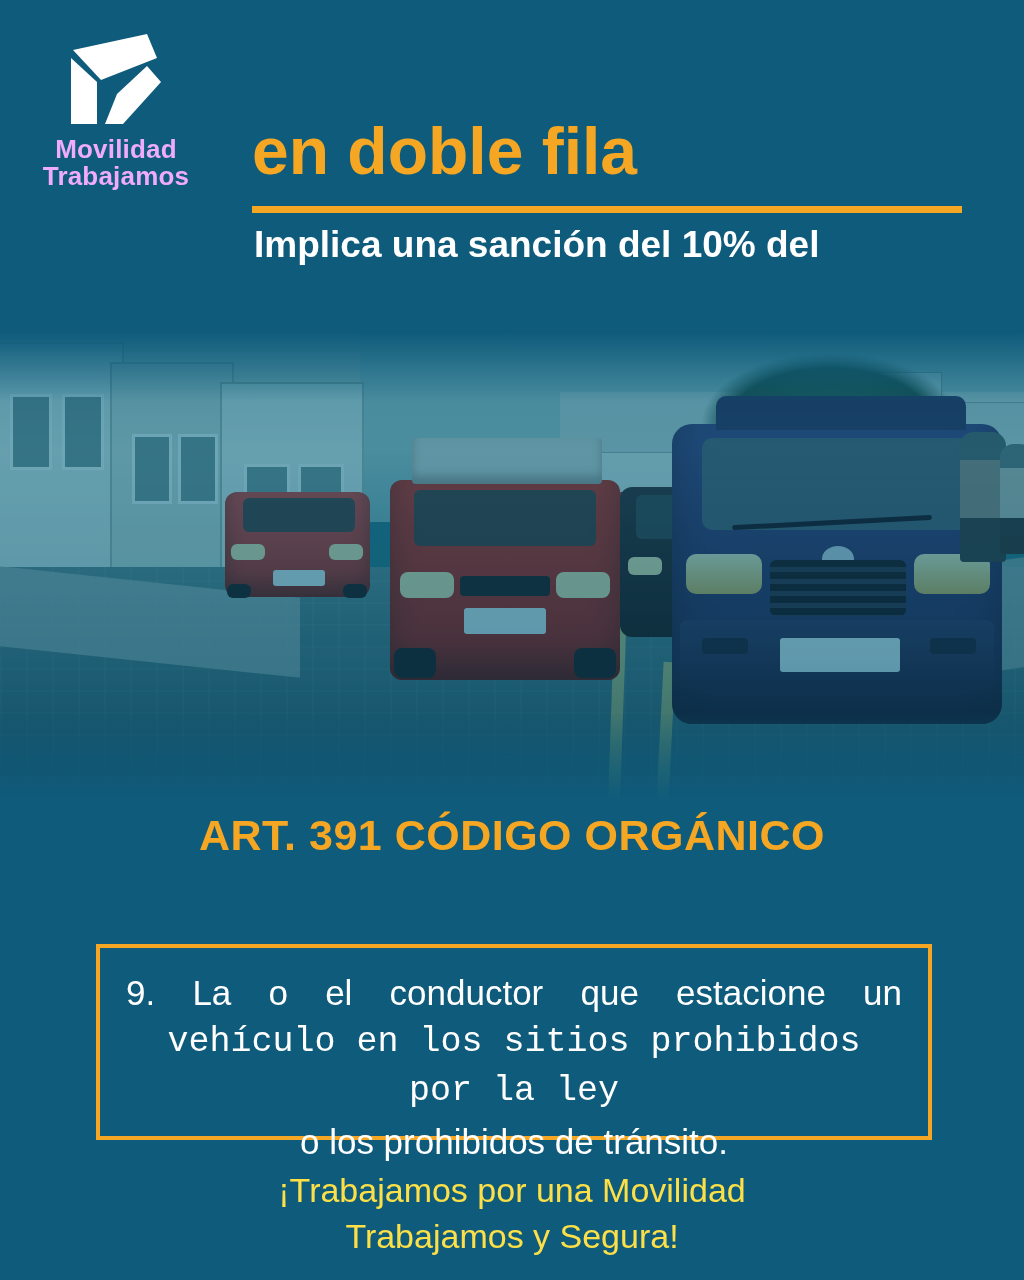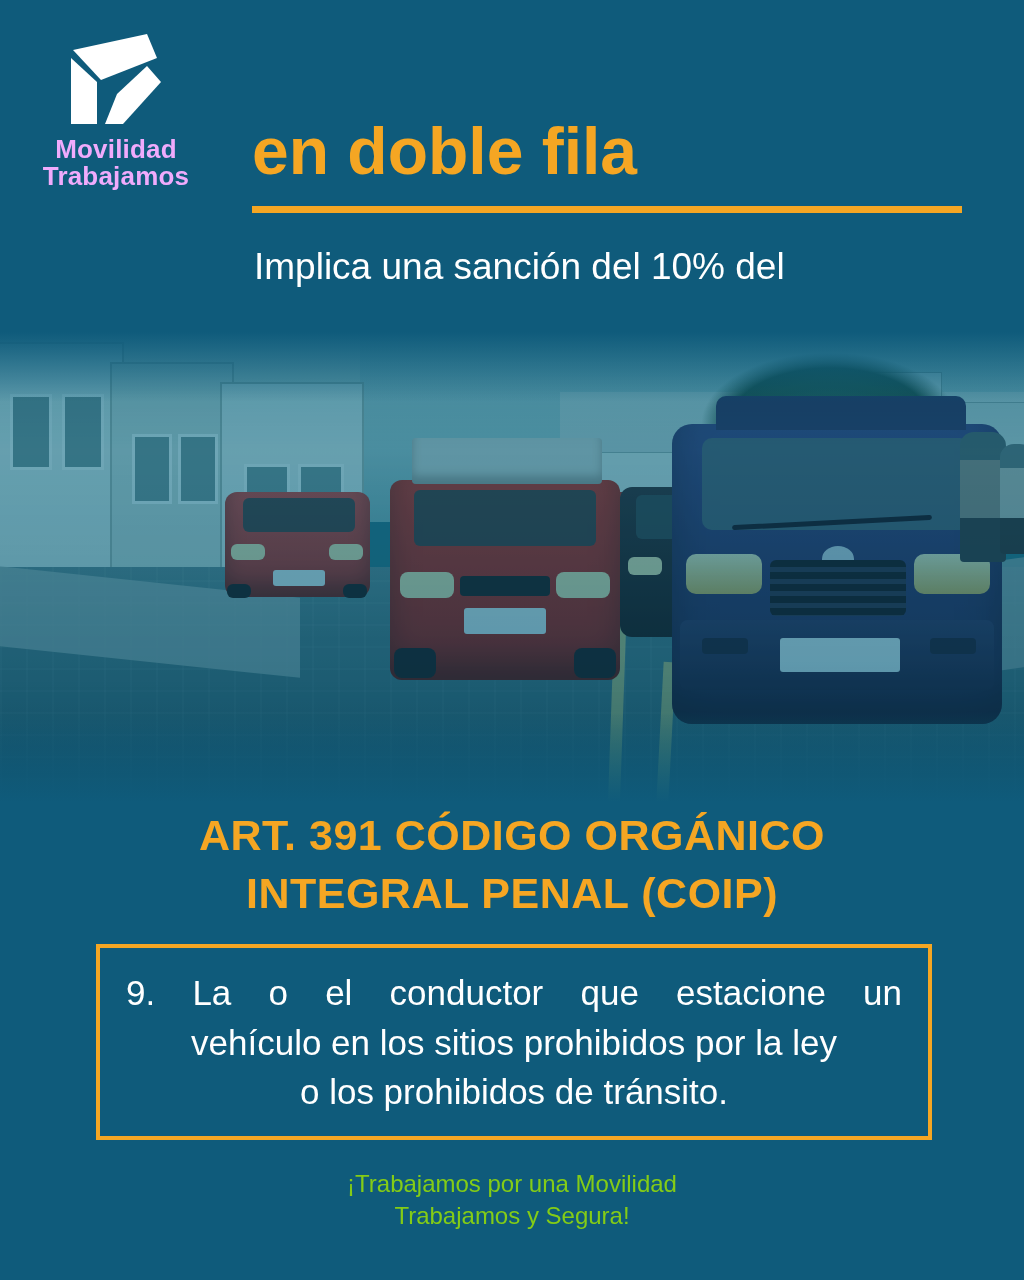--- a/index.html
+++ b/index.html
@@ -215,25 +215,25 @@
     position: absolute;
     left: 252px;
     top: 206px;
     width: 710px;
     height: 7px;
     background: #f5a623;
   }
   .subtitle {
     position: absolute;
     left: 254px;
-    top: 242px;
+    top: 220px;
     width: 716px;
     color: #ffffff;
     font-size: 37px;
-    font-weight: normal;
+    font-weight: bold;
     line-height: 1.35;
     text-align: justify;
   }
   .subtitle span.line2 { display:block; text-align: left; }
 
   
   .article {
     position: absolute;
     left: 62px;
     top: 806px;
@@ -255,31 +255,31 @@
     height: 196px;
     border: 4px solid #f5a623;
     box-sizing: border-box;
     color: #ffffff;
     font-size: 35px;
     line-height: 1.42;
     padding: 20px 26px 0 26px;
     text-align: center;
   }
   .quote .l1 { display:block; text-align: justify; text-align-last: justify; }
-  .quote .l2 { display:block; }
+  .quote .l2 { display:block;font-family:Liberation Mono, monospace; }
   .quote .l3 { display:block; }
 
   .slogan {
     position: absolute;
     left: 62px;
     top: 1168px;
     width: 900px;
     text-align: center;
-    color: #84cc16;
-    font-size: 24px;
+    color: #fde047;
+    font-size: 34px;
     line-height: 1.35;
   }
 </style>
 </head>
 <body>
 
 <div class="poster">
 
   <div class="photo">
     <div class="sky"></div>
@@ -383,21 +383,20 @@
   </div>
 
   <div class="title2">en doble fila</div>
   <div class="rule"></div>
   <div class="subtitle">
     <span>Implica una sanción del 10% del</span>
   </div>
 
   <div class="article">
     <div>ART. 391  CÓDIGO ORGÁNICO</div>
-    <div>INTEGRAL PENAL (COIP)</div>
   </div>
 
   <div class="quote">
     <span class="l1">9. La o el conductor que estacione un</span>
     <span class="l2">vehículo en los sitios prohibidos por la ley</span>
     <span class="l3">o los prohibidos de tránsito.</span>
   </div>
 
   <div class="slogan">
     <div>¡Trabajamos por una Movilidad</div>

